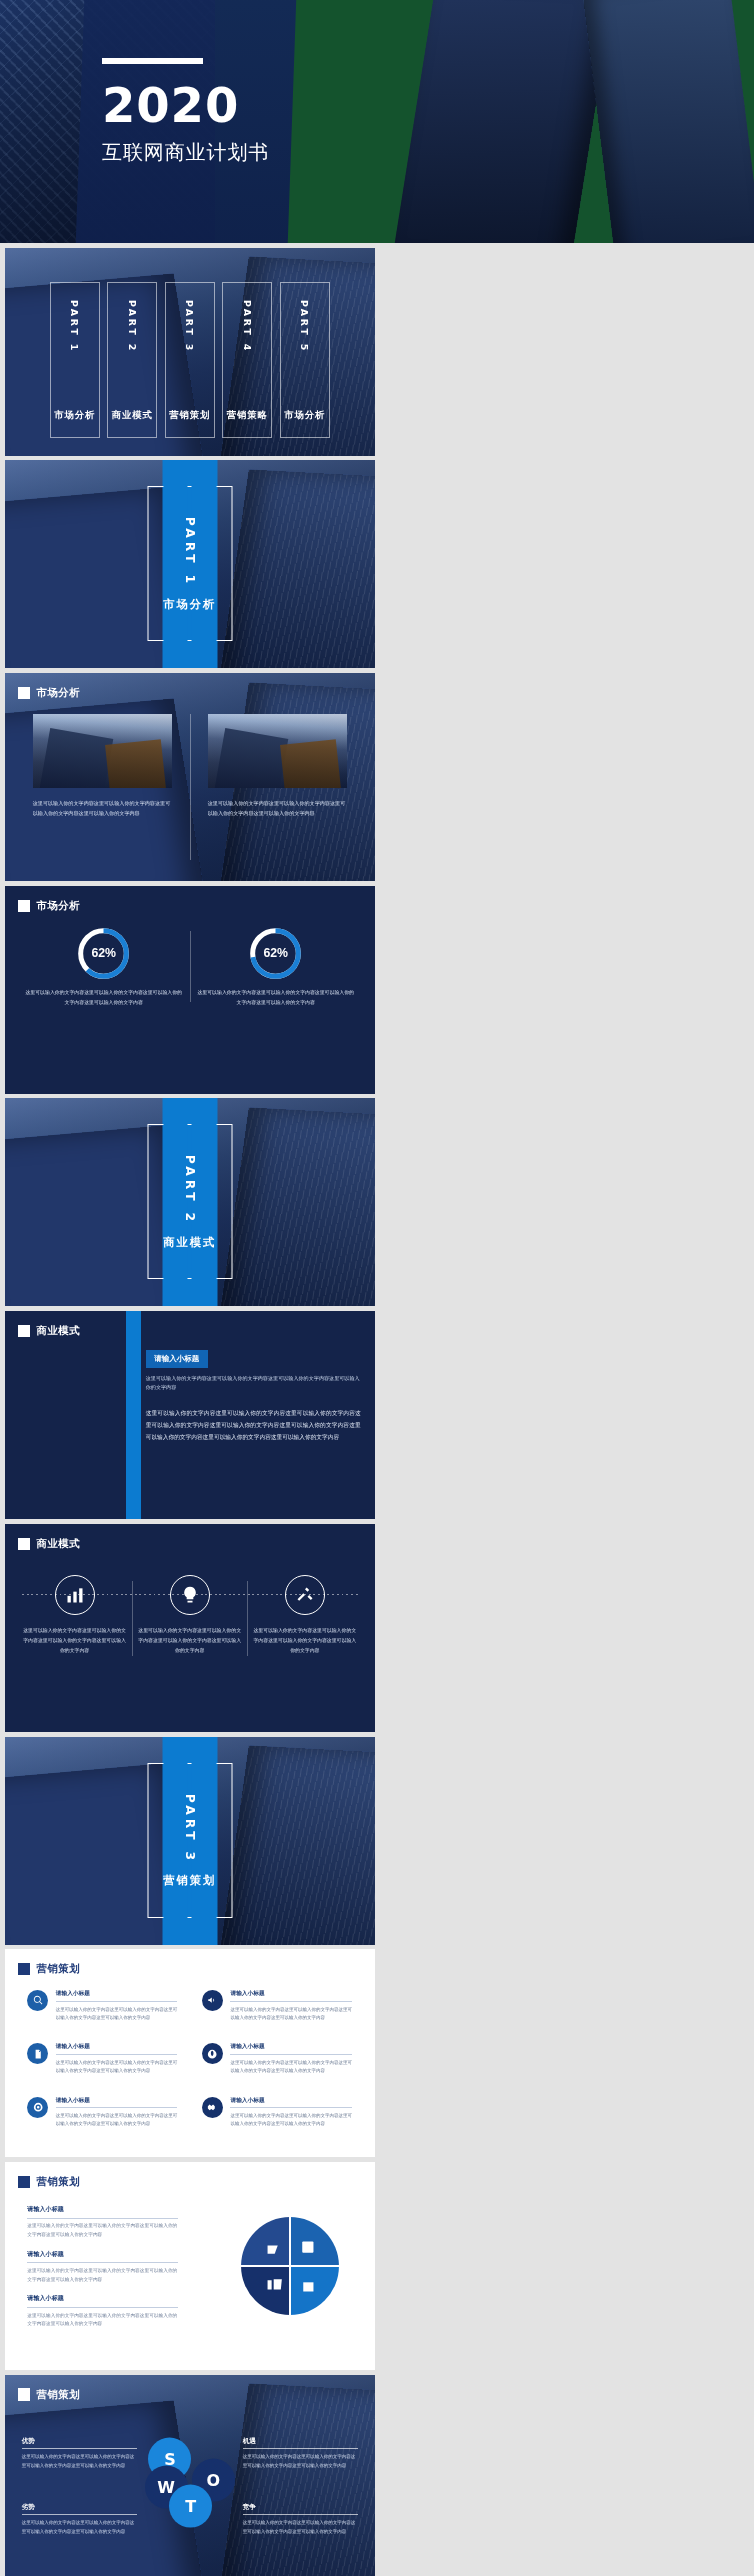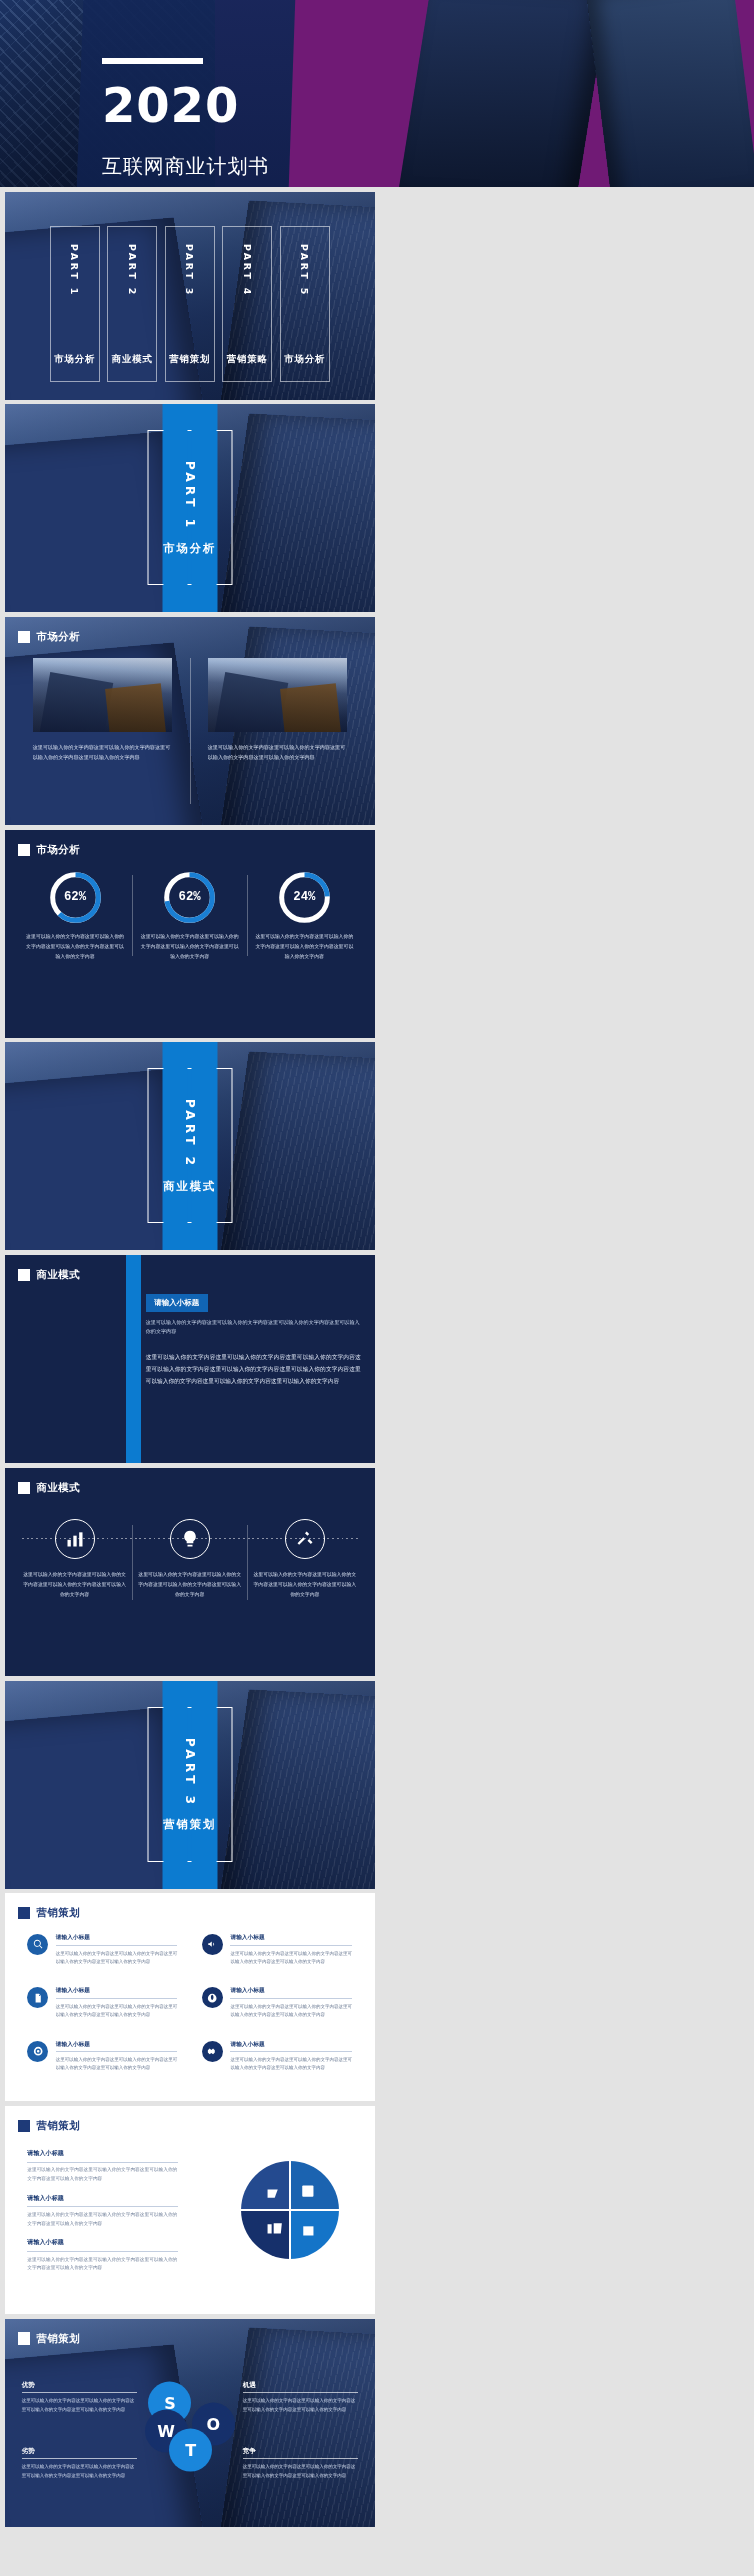--- a/index.html
+++ b/index.html
@@ -5,22 +5,22 @@
   * { box-sizing: border-box; margin:0; padding:0; }
   body {
     width:754px; height:2576px;
     background:#e3e3e3;
     font-family:"Liberation Sans","DejaVu Sans",sans-serif;
     overflow:hidden;
   }
   .page { width:754px; height:2576px; position:relative; }
 
   
-  .cover { position:relative; width:754px; height:187px; overflow:hidden;
-           background:#701a75; }
+  .cover { position:relative; width:754px; height:243px; overflow:hidden;
+           background:#14532d; }
   .cover .sky {
     position:absolute; inset:0;
     background:
       linear-gradient(125deg, rgba(20,40,80,.92) 0%, rgba(28,52,100,.80) 40%, rgba(40,70,125,.7) 100%),
       repeating-linear-gradient(62deg, rgba(255,255,255,.045) 0 1.9px, transparent 1.9px 6.6px),
       repeating-linear-gradient(-28deg, rgba(255,255,255,.03) 0 2.8px, transparent 2.8px 10.4px),
       linear-gradient(180deg,#7e98c4 0%, #3d5party 0%, #2a4475 60%, #17254a 100%);
   }
   .cover .leftpanel {
     position:absolute; left:0; top:0; width:215px; height:100%;
@@ -42,21 +42,21 @@
     position:absolute; left:80px; top:0; width:212px; height:100%;
     background:linear-gradient(180deg, rgba(19,39,88,.93), rgba(15,32,76,.97));
     transform:skewX(-2deg);
   }
   .cover .titlewrap{ position:absolute; left:102px; top:58px; z-index:5; }
   .cover .rule{ width:101px; height:5.7px; background:#fff; margin-bottom:19px;}
   .cover .year{
     font-size:48px; font-weight:bold; color:#fff; line-height:.95;
     letter-spacing:0.9px; font-family:"DejaVu Sans",sans-serif;
   }
-  .cover .subtitle{ font-size:20px; color:#fff; margin-top:25px; letter-spacing:0.9px; }
+  .cover .subtitle{ font-size:20px; color:#fff; margin-top:11px; letter-spacing:0.9px; }
   .cover .rightphoto{
     position:absolute; right:0; top:0; width:368px; height:100%;
     background:
       linear-gradient(110deg, rgba(18,34,70,.55), rgba(22,42,86,.25) 45%, rgba(120,150,195,.18)),
       repeating-linear-gradient(72deg, rgba(255,255,255,.07) 0 1.9px, transparent 1.9px 7.5px),
       repeating-linear-gradient(-16deg, rgba(0,0,0,.25) 0 3.8px, transparent 3.8px 15px),
       linear-gradient(200deg,#8ea6cc 0%, #3f5party 1%, #33507f 45%, #13203f 100%);
   }
   .cover .rightphoto::before{
     content:""; position:absolute; left:8%; top:-10%; width:48%; height:120%;
@@ -191,21 +191,21 @@
   .donutrow{ position:absolute; left:13px; right:13px; top:41px; display:flex; z-index:5;}
   .donutcell{ flex:1; position:relative; padding:0 6.6px; }
   .donutcell + .donutcell::before{
     content:""; position:absolute; left:0; top:3.8px; bottom:5.7px; width:0.9px;
     background:rgba(255,255,255,.3);
   }
   .donut{ width:53px; height:53px; margin:0 auto 8.5px; position:relative; }
   .donut svg{ width:100%; height:100%; transform:rotate(-90deg); }
   .donut .pct{
     position:absolute; inset:0; display:flex; align-items:center; justify-content:center;
-    color:#fff; font-size:12.3px; font-weight:bold; font-family:Liberation Mono, monospace;
+    color:#fff; font-size:12.3px; font-weight:bold; font-family:Liberation Sans, sans-serif;
   }
   .dtext{ font-size:4.9px; line-height:2; color:#dce5f4; text-align:center; }
 
   
   .bmbox{ position:absolute; left:141px; top:36px; width:215px; z-index:5; }
   .bmtitle{
     background:#1165b5; color:#fff; font-size:7.5px; font-weight:bold;
     padding:3.8px 8.5px; display:inline-block; margin-bottom:5.7px;
   }
   .bmsub{ font-size:5.1px; color:#cfdcf0; line-height:1.9; margin-bottom:15px;}
@@ -357,30 +357,20 @@
           </div>
           <div class="dtext">这里可以输入你的文字内容这里可以输入你的文字内容这里可以输入你的文字内容这里可以输入你的文字内容</div>
         </div>
         <div class="donutcell">
           <div class="donut">
             <svg viewBox="0 0 36 36">
                 <circle cx="18" cy="18" r="15.5" fill="none" stroke="#ffffff" stroke-width="3.4"></circle>
                 <circle cx="18" cy="18" r="15.5" fill="none" stroke="#1a7fd4" stroke-width="3.4" stroke-dasharray="70.1 87.3"></circle>
               </svg>
             <div class="pct">62%</div>
-          </div>
-          <div class="dtext">这里可以输入你的文字内容这里可以输入你的文字内容这里可以输入你的文字内容这里可以输入你的文字内容</div>
-        </div>
-        <div class="donutcell">
-          <div class="donut">
-            <svg viewBox="0 0 36 36">
-                <circle cx="18" cy="18" r="15.5" fill="none" stroke="#ffffff" stroke-width="3.4"></circle>
-                <circle cx="18" cy="18" r="15.5" fill="none" stroke="#1a7fd4" stroke-width="3.4" stroke-dasharray="23.4 134"></circle>
-              </svg>
-            <div class="pct">24%</div>
           </div>
           <div class="dtext">这里可以输入你的文字内容这里可以输入你的文字内容这里可以输入你的文字内容这里可以输入你的文字内容</div>
         </div>
       </div>
     </div>
 
     <div class="slide">
       <div class="bg-city"></div>
       <div class="partband"></div>
       <div class="partframe"></div>

